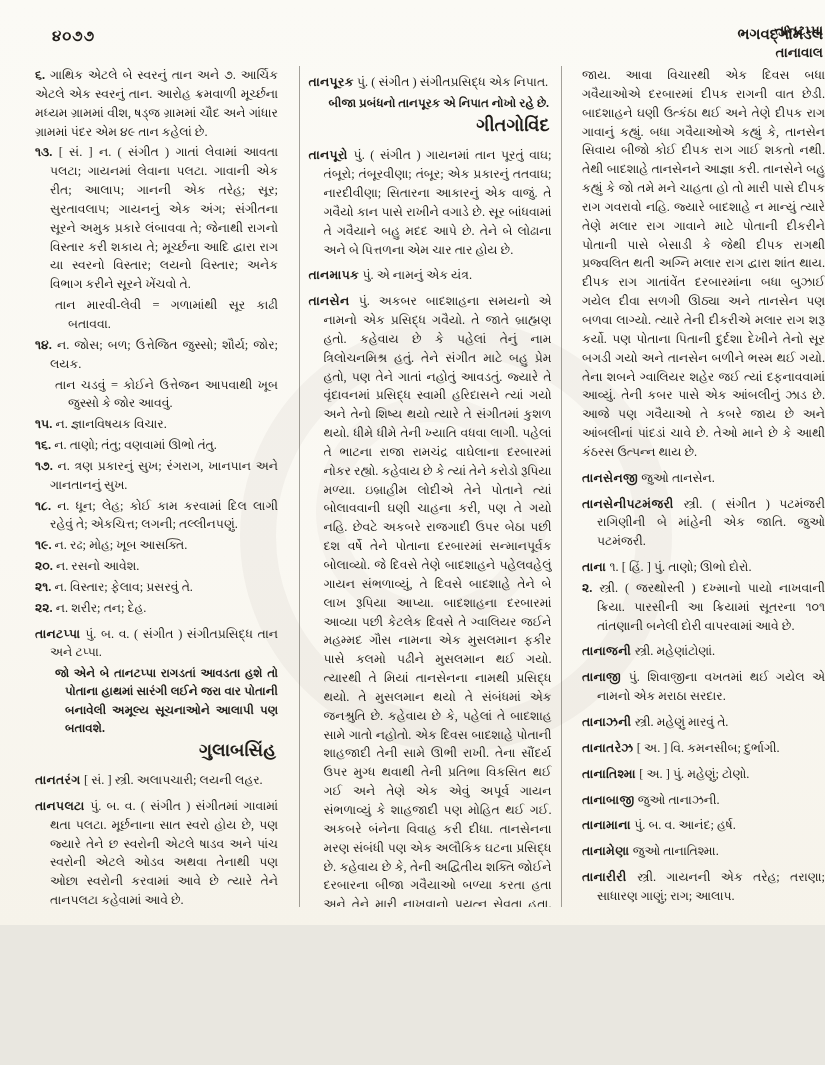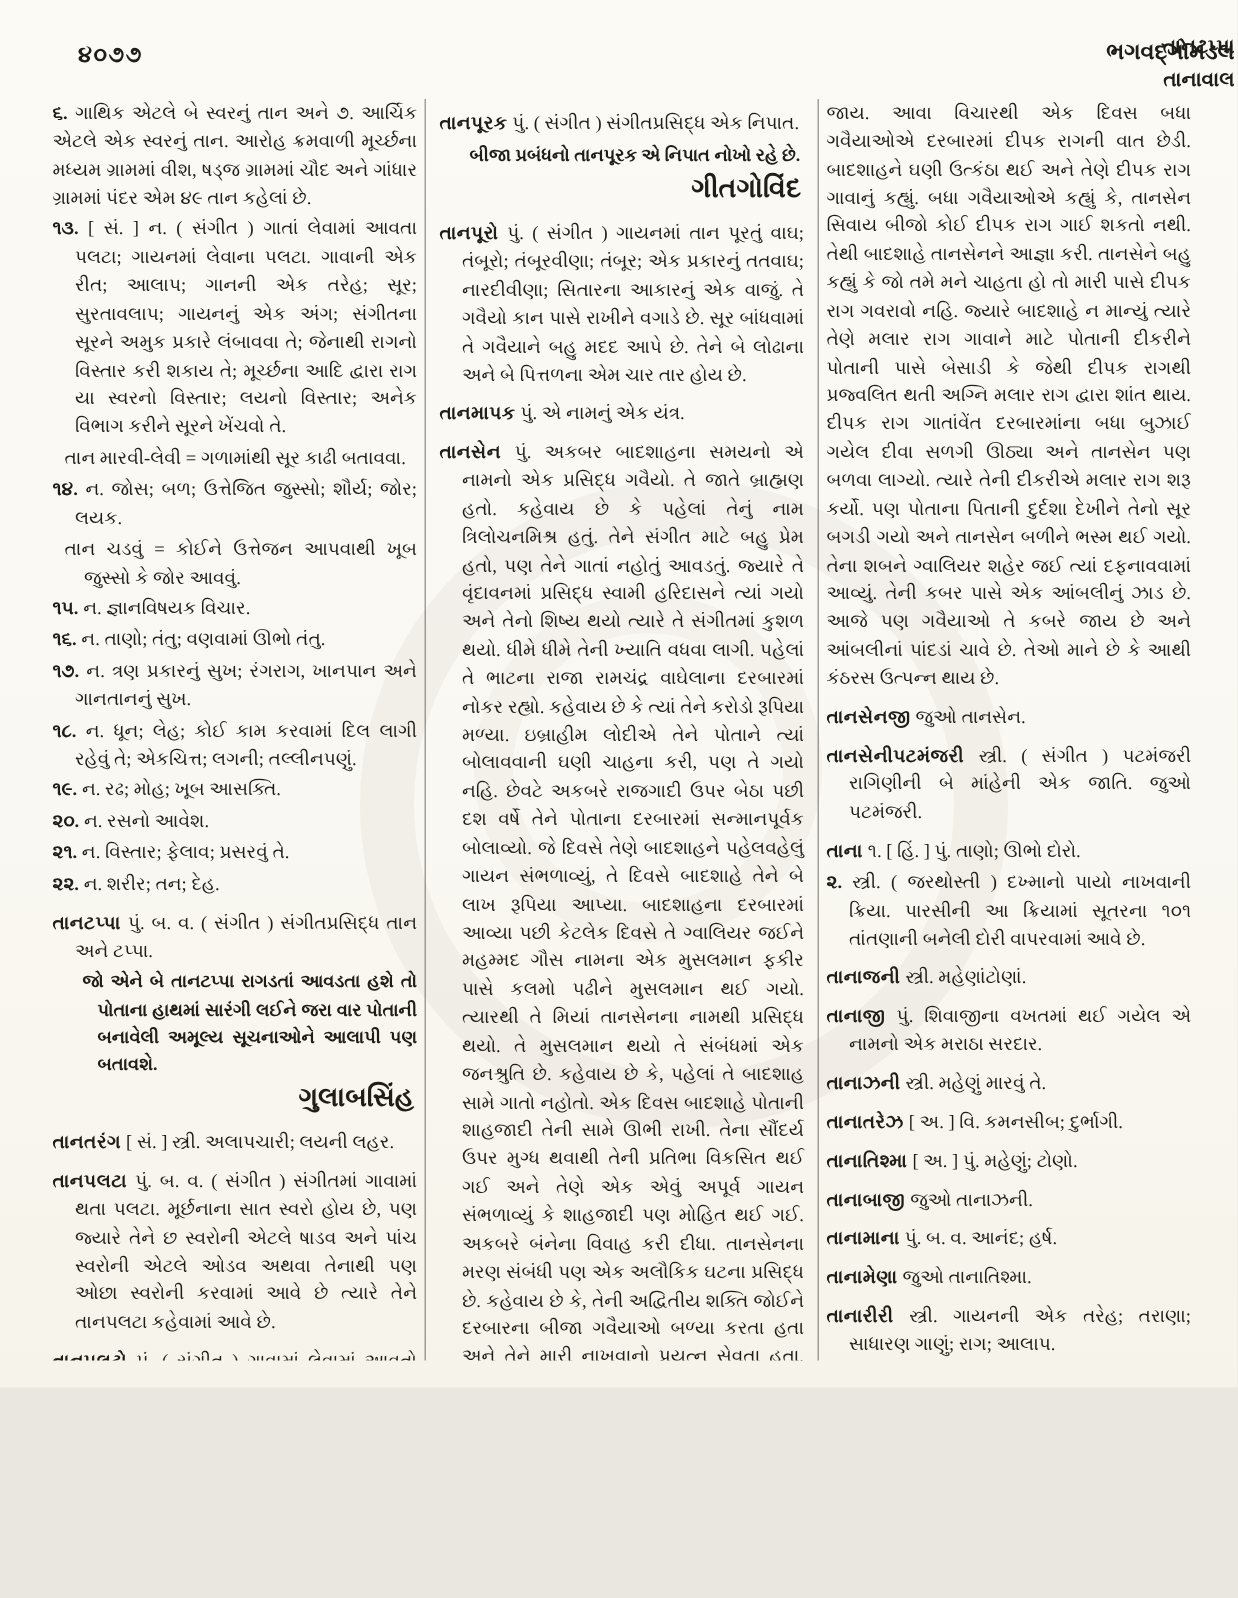--- a/index.html
+++ b/index.html
@@ -33,37 +33,38 @@
   }
   .watermark::after{
     content:"";position:absolute;left:40px;top:40px;width:180px;height:180px;
     border:26px solid rgba(110,100,85,0.045);border-radius:50%;
     transform:rotate(25deg);
   }
   
   .cols{
     position:absolute;top:66px;left:35px;right:28px;bottom:18px;
     display:flex;
+    justify-content:space-between;
   }
   .col{
     width:243px;flex:0 0 243px;
     font-size:12.4px;line-height:1.52;
     text-align:justify;
     overflow:hidden;
   }
   .col-mid{
     border-left:1px solid rgba(55,50,42,0.45);
     border-right:1px solid rgba(55,50,42,0.45);
     padding:0 9px;
     margin:0 5px;
   }
   .blk{margin:0 0 2px 0;padding-left:15px;text-indent:-15px;}
   .blk.cont{padding-left:0;text-indent:0;}
   .blk.entry{margin-top:7px;}
-  .blk.idiom{margin-left:8px;padding-left:13px;text-indent:-13px;}
+  .blk.idiom{margin-left:20px;padding-left:13px;text-indent:-13px;}
   .blk.quote{margin-left:20px;font-size:11.9px;padding-left:10px;text-indent:-10px;font-weight:bold;}
   .hw{font-weight:bold;letter-spacing:.3px;}
   .num{font-weight:bold;}
   .cite{display:block;text-align:right;padding-right:2px;font-size:18px;}
 </style>
 </head>
 <body>
 
 <div class="page">
   <header class="hdr">

